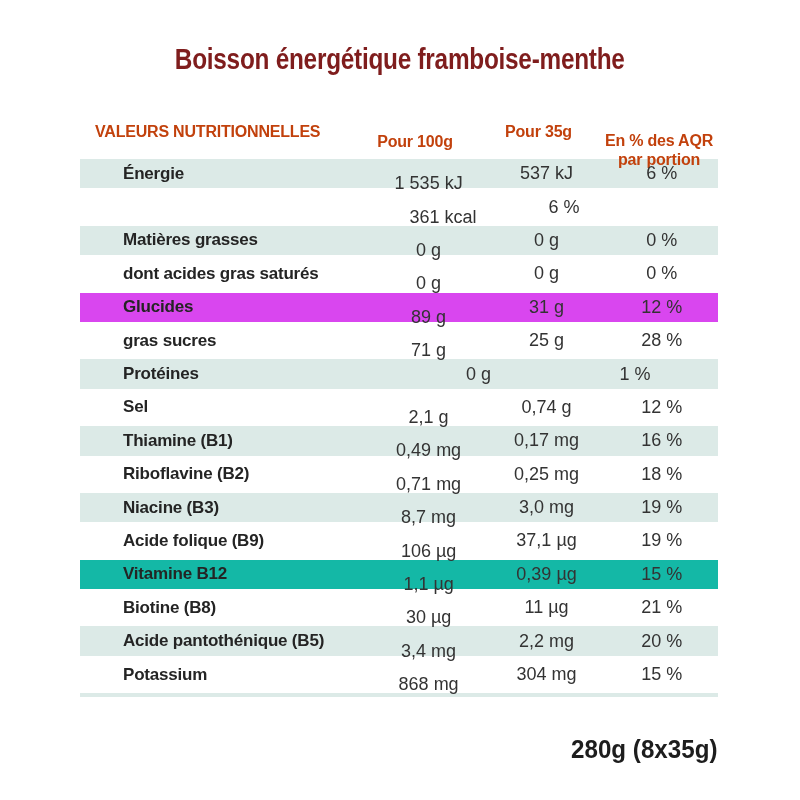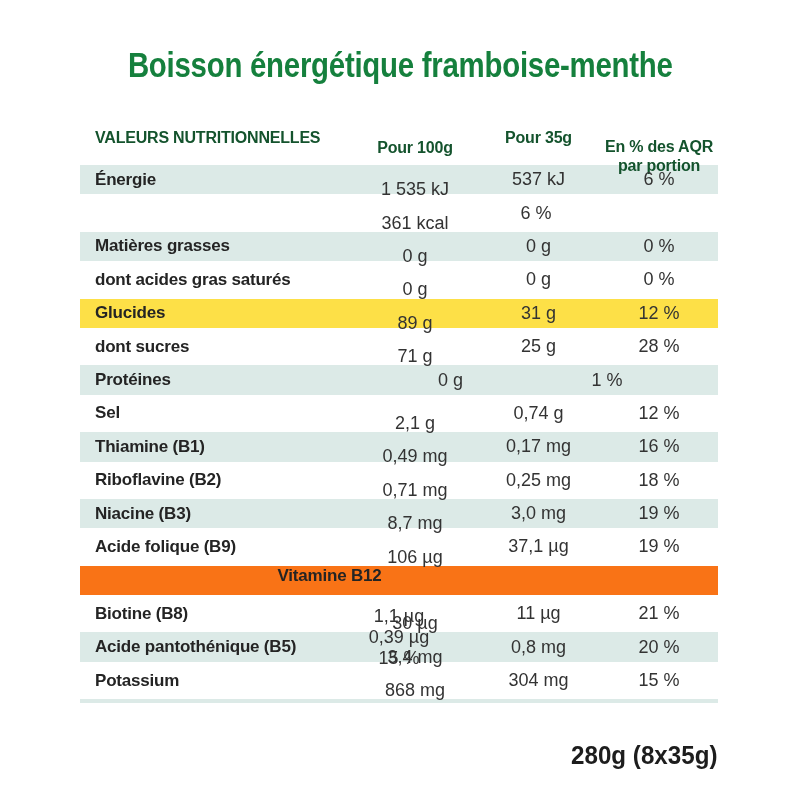--- a/index.html
+++ b/index.html
@@ -6,62 +6,63 @@
   body {
     width: 800px; height: 800px;
     font-family: "Liberation Sans", sans-serif;
     color: #272727;
     overflow: hidden;
   }
   .canvas { position: relative; width: 800px; height: 800px; background: #fff; }
 
   
   .title {
-    margin: 10px;
+    margin: 4px;
     padding-top: 37px;
     text-align: center;
-    font-size: 35px;
+    font-size: 29px;
     line-height: 36px;
     font-weight: bold;
-    color: #15803d;
+    color: #7f1d1d;
   }
   .title .squeeze {
     display: inline-block;
     transform: scaleX(0.84);
     transform-origin: 50% 50%;
     letter-spacing: -0.3px;
     white-space: nowrap;
   }
 
   
   .table { margin: 30px 0 0 80px; width: 638px; }
 
   .header-row {
     display: flex;
     align-items: center;
     height: 50px;
     font-weight: bold;
     font-size: 16px;
-    color: #14532d;
+    color: #c2410c;
     letter-spacing: -0.2px;
   }
   .cell { box-sizing: border-box; }
   .col-label { width: 273px; padding-left: 15px; text-align: left; }
   .col-100  { width: 124px; text-align: center; margin-top: 20px; }
   .col-35   { width: 123px; text-align: center; }
   .col-aqr  { width: 118px; text-align: center; }
   .header-row .col-aqr { white-space: pre-line; line-height: 19px; margin-top: 35px; }
 
   .row {
     display: flex;
     align-items: center;
     height: 33.4px;
     font-size: 18px;
     color: #333333;
     box-sizing: border-box;
+    padding-left: 28px;
   }
   .row .col-label {
     font-weight: bold;
     font-size: 17px;
     color: #242424;
     letter-spacing: -0.2px;
   }
   .row.shaded {
     border-top: 2px solid #ffffff;
     border-bottom: 2px solid #ffffff;
@@ -122,28 +123,28 @@
     <div class="cell col-100">0 g</div>
     <div class="cell col-35">0 g</div>
     <div class="cell col-aqr">0 %</div>
   </div>
         <div class="row">
     <div class="cell col-label">dont acides gras saturés</div>
     <div class="cell col-100">0 g</div>
     <div class="cell col-35">0 g</div>
     <div class="cell col-aqr">0 %</div>
   </div>
-        <div class="row shaded" style="background: #fde047;">
+        <div class="row shaded" style="background: #d946ef;">
     <div class="cell col-label">Glucides</div>
     <div class="cell col-100">89 g</div>
     <div class="cell col-35">31 g</div>
     <div class="cell col-aqr">12 %</div>
   </div>
         <div class="row">
-    <div class="cell col-label">dont sucres</div>
+    <div class="cell col-label">gras sucres</div>
     <div class="cell col-100">71 g</div>
     <div class="cell col-35">25 g</div>
     <div class="cell col-aqr">28 %</div>
   </div>
         <div class="row shaded" style="background: rgb(220, 234, 231); gap: 36px;">
     <div class="cell col-label">Protéines</div>
     <div class="cell col-35">0 g</div>
     <div class="cell col-aqr">1 %</div>
   </div>
         <div class="row">
@@ -169,36 +170,36 @@
     <div class="cell col-100">8,7 mg</div>
     <div class="cell col-35">3,0 mg</div>
     <div class="cell col-aqr">19 %</div>
   </div>
         <div class="row">
     <div class="cell col-label">Acide folique (B9)</div>
     <div class="cell col-100">106 µg</div>
     <div class="cell col-35">37,1 µg</div>
     <div class="cell col-aqr">19 %</div>
   </div>
-        <div class="row shaded" style="background: #f97316; flex-direction: column;">
+        <div class="row shaded" style="background: #14b8a6;">
     <div class="cell col-label">Vitamine B12</div>
     <div class="cell col-100">1,1 µg</div>
     <div class="cell col-35">0,39 µg</div>
     <div class="cell col-aqr">15 %</div>
   </div>
         <div class="row">
     <div class="cell col-label">Biotine (B8)</div>
     <div class="cell col-100">30 µg</div>
     <div class="cell col-35">11 µg</div>
     <div class="cell col-aqr">21 %</div>
   </div>
         <div class="row shaded" style="background: rgb(220, 234, 231);">
     <div class="cell col-label">Acide pantothénique (B5)</div>
     <div class="cell col-100">3,4 mg</div>
-    <div class="cell col-35">0,8 mg</div>
+    <div class="cell col-35">2,2 mg</div>
     <div class="cell col-aqr">20 %</div>
   </div>
         <div class="row">
     <div class="cell col-label">Potassium</div>
     <div class="cell col-100">868 mg</div>
     <div class="cell col-35">304 mg</div>
     <div class="cell col-aqr">15 %</div>
   </div>
       </div>
 

